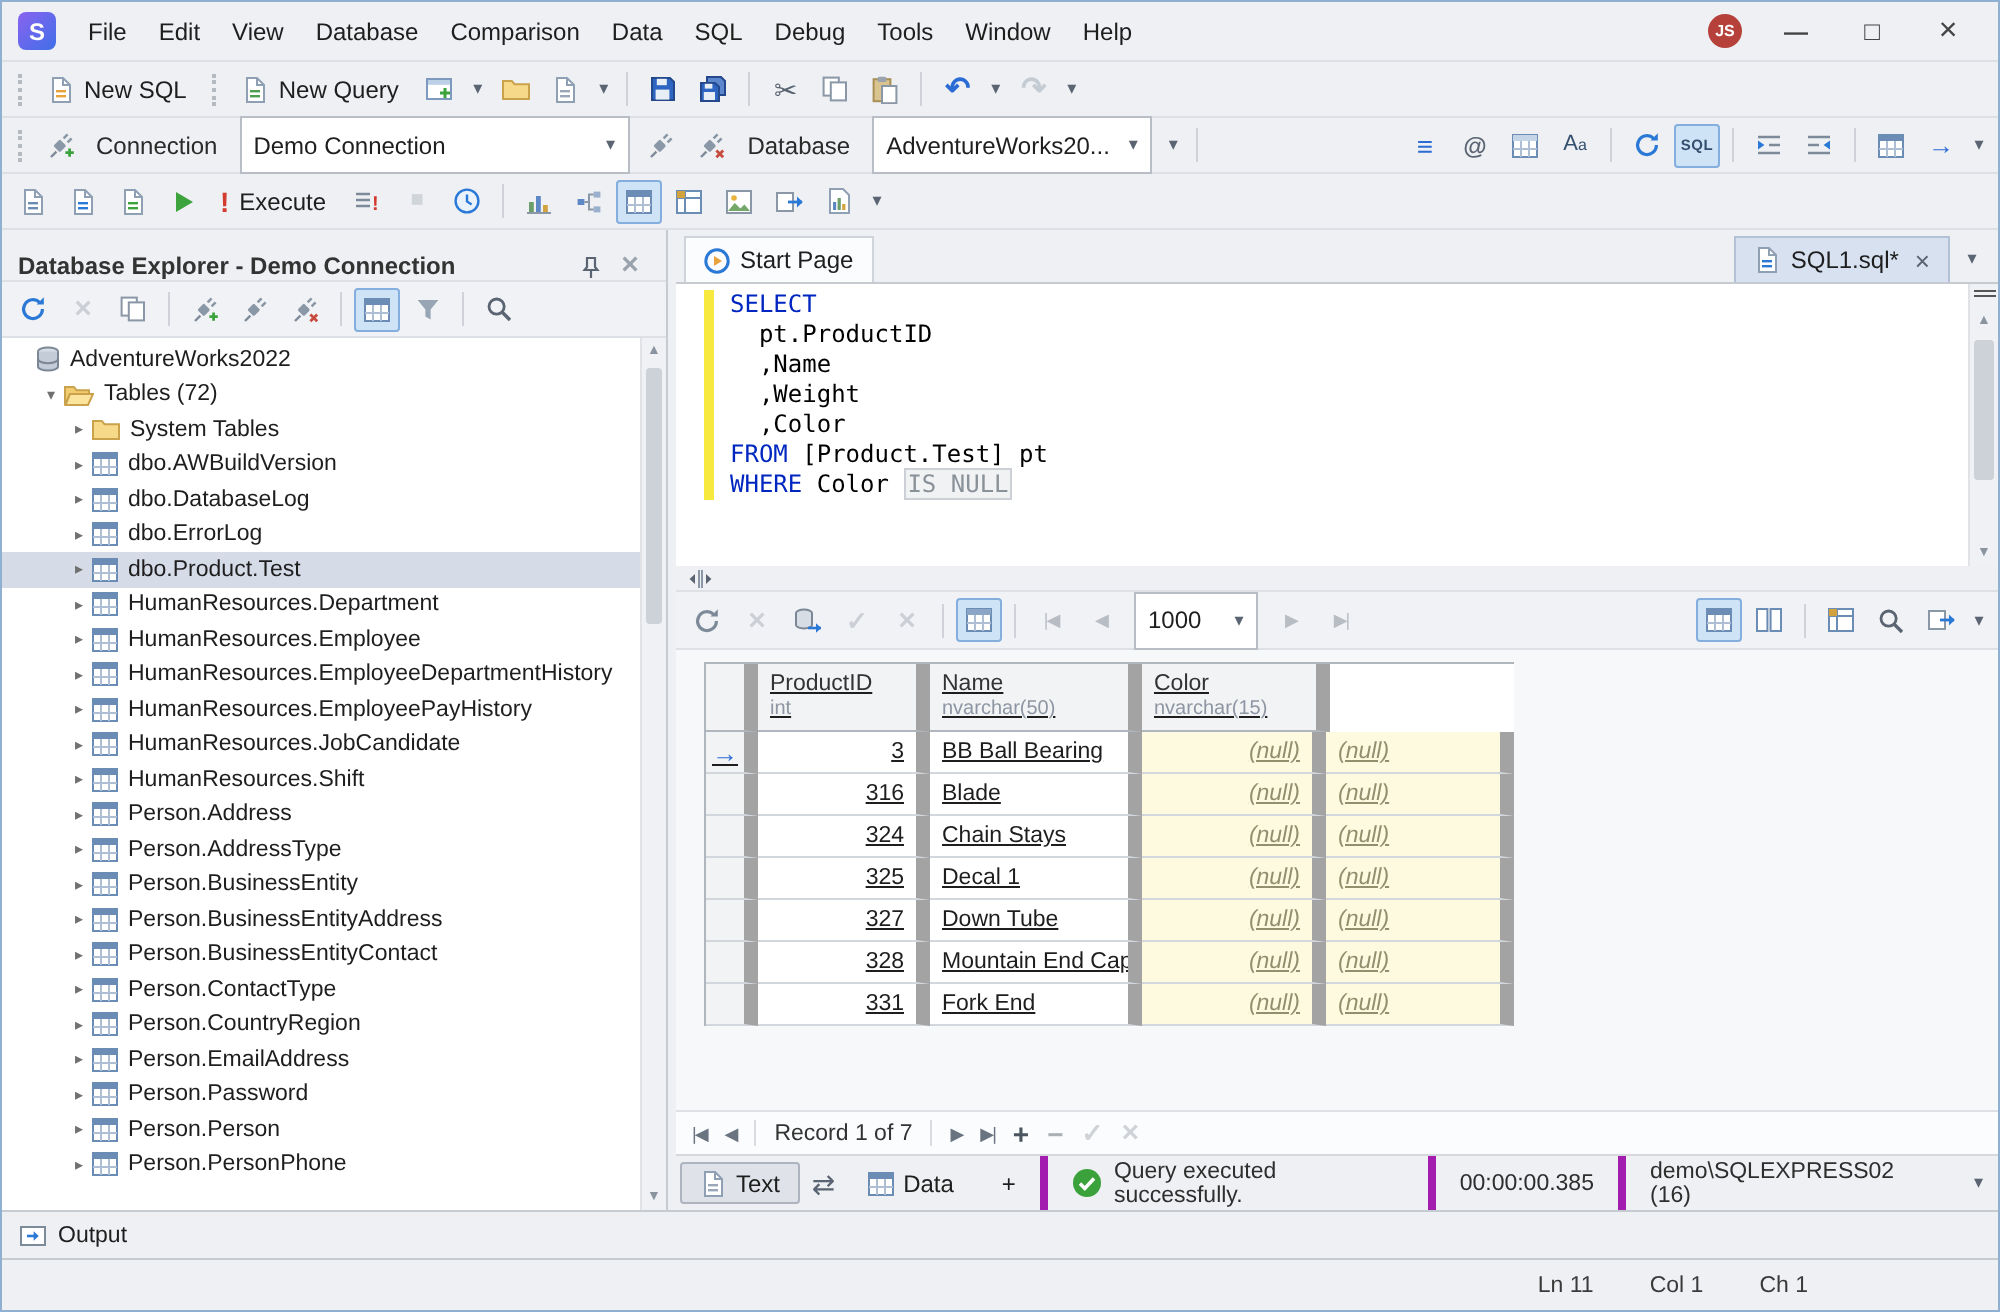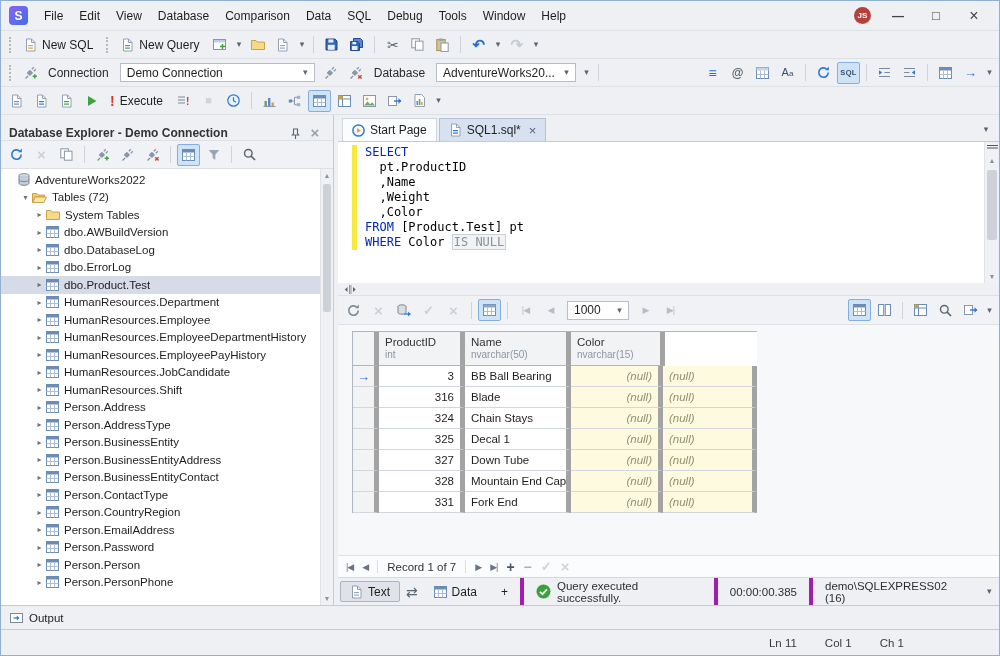--- a/index.html
+++ b/index.html
@@ -19,21 +19,21 @@
   
   .toolbar { height:28px; display:flex; align-items:center; background:#eef0f3; border-bottom:1px solid #dde0e4; padding:0 4px; gap:2px; flex:0 0 auto; }
   .tb-grip { width:4px; height:16px; border-left:2px dotted #b5bac1; margin:0 4px; }
   .tb-sep { width:1px; height:17px; background:#cfd3d9; margin:0 4px; flex:0 0 auto; }
   .tb-spacer { flex:1; }
   .tb-icon { width:23px; height:22px; display:flex; align-items:center; justify-content:center; border:1px solid transparent; border-radius:2px; flex:0 0 auto; }
   .tb-icon.pressed { background:#cfe3f7; border-color:#84aede; }
   .tb-icon.disabled, .disabled { opacity:.42; }
   .tb-btn { display:flex; align-items:center; gap:5px; padding:2px 7px 2px 5px; border-radius:2px; }
   .tb-label { color:#2a2a2a; padding:0 6px 0 4px; }
-  .tb-combo { display:flex; align-items:center; justify-content:space-between; background:#fff; border:1px solid #b8bdc6; height:19px; padding:0 3px 0 6px; margin:0 3px; }
+  .tb-combo { display:flex; align-items:center; justify-content:space-between; background:#fff; border:1px solid #b8bdc6; height:29px; padding:0 3px 0 6px; margin:0 3px; }
   .combo-text { white-space:nowrap; overflow:hidden; }
   .combo-arrow, .tb-dd { color:#5a6472; width:11px; text-align:center; display:inline-flex; justify-content:center; }
   .ic { display:inline-flex; align-items:center; justify-content:center; }
   .gch { display:inline-block; line-height:1; }
 
   
   .main { flex:1; display:flex; min-height:0; }
   .explorer { width:333px; flex:0 0 auto; display:flex; flex-direction:column; border-right:1px solid #c6cbd2; background:#f7f8fa; }
   .panel-header { height:26px; display:flex; align-items:flex-end; padding:0 8px; background:#eef0f3; border-bottom:1px solid #dde0e4; }
   .ph-title { font-weight:bold; font-size:12px; color:#333; flex:1; }
@@ -47,21 +47,21 @@
   .ticon { margin-right:5px; display:inline-flex; flex:0 0 auto; }
   .vscroll { position:absolute; right:0; top:0; bottom:0; width:13px; background:#f0f1f4; border-left:1px solid #e0e2e6; }
   .sb-arrow { position:absolute; left:0; right:0; text-align:center; font-size:7px; color:#8a93a0; height:13px; line-height:13px; }
   .sb-arrow.bottom { bottom:0; }
   .sb-thumb { position:absolute; left:2px; right:2px; background:#cdd2d9; border-radius:2px; }
   .vsplit { width:4px; background:#eef0f3; flex:0 0 auto; }
 
   
   .doc { flex:1; display:flex; flex-direction:column; min-width:0; background:#eef0f3; }
   .doc-tabs { height:26px; display:flex; align-items:flex-end; padding:0 4px 0 4px; flex:0 0 auto; }
-  .tabs-row { display:flex; flex:1; align-items:flex-end; }
+  .tabs-row { display:flex; flex:1; align-items:flex-end;justify-content:space-between; }
   .tab { height:23px; display:flex; align-items:center; gap:5px; padding:0 9px; background:#fbfcfd; border:1px solid #cfd4db; border-bottom:none; margin-right:2px; font-size:12px; }
   .tab.active { background:#d7e1f0; border-color:#b3c1d6; }
   .tabic { display:inline-flex; }
   .tabclose { color:#5a6472; font-size:13px; margin-left:3px; line-height:1; }
   .tabs-dd { align-self:center; width:18px; text-align:center; }
 
   .editor-area { height:142px; position:relative; background:#fff; border-top:1px solid #c6cbd2; flex:0 0 auto; }
   .change-bar { position:absolute; left:14px; top:3px; width:5px; height:105px; background:#f8e93f; }
   .code { position:absolute; left:27px; top:3px; font-family:"DejaVu Sans Mono", monospace; font-size:12px; line-height:15px; white-space:pre; }
   .tk-kw { color:#0026c0; }
@@ -73,21 +73,21 @@
   .vscroll.ed .sb-arrow.bottom { top:auto; bottom:0; }
 
   .hsplit { height:12px; display:flex; align-items:center; padding-left:5px; flex:0 0 auto; }
   .hsplit-handle { display:inline-flex; }
 
   .results-tb { background:#f1f2f5; border-top:1px solid #dde0e4; height:30px; }
 
   .grid-area { flex:1; background:#f7f8f9; padding:6px 0 0 14px; overflow:hidden; min-height:0; }
   .grid { display:inline-block; border-top:1px solid #b0b6bd; border-left:1px solid #b0b6bd; background:#fff; }
   .grid-row { display:flex; }
-  .cell { border-right:5px solid #a3a3a3; border-bottom:1px solid #d2d7dd; font-size:11.5px; display:flex; align-items:center; padding:0 6px; background:#fff; height:21px; white-space:nowrap; overflow:hidden; }
+  .cell { border-right:7px solid #a3a3a3; border-bottom:1px solid #d2d7dd; font-size:11.5px; display:flex; align-items:center; padding:0 6px; background:#fff; height:21px; white-space:nowrap; overflow:hidden;text-decoration:underline; }
   .cell.right { justify-content:flex-end; }
   .cell.null { background:#fdfadf; color:#90906f; font-style:italic; }
   .grid-row.header .cell { background:#f2f3f5; height:34px; flex-direction:column; align-items:flex-start; justify-content:center; border-bottom:1px solid #b0b6bd; }
   .hname { color:#333; line-height:13px; }
   .htype { font-size:10px; color:#8d96a2; line-height:12px; }
   .cell.indicator { width:26px; background:#f2f3f5; justify-content:center; padding:0; }
   .cur { color:#2b6cd4; font-weight:bold; font-size:13px; }
 
   .record-bar { height:22px; background:#fbfcfd; border-top:1px solid #dde0e4; display:flex; align-items:center; padding:0 8px; gap:9px; font-size:11.5px; color:#333; flex:0 0 auto; }
   .rec-ic { display:inline-flex; align-items:center; color:#4a5560; }

